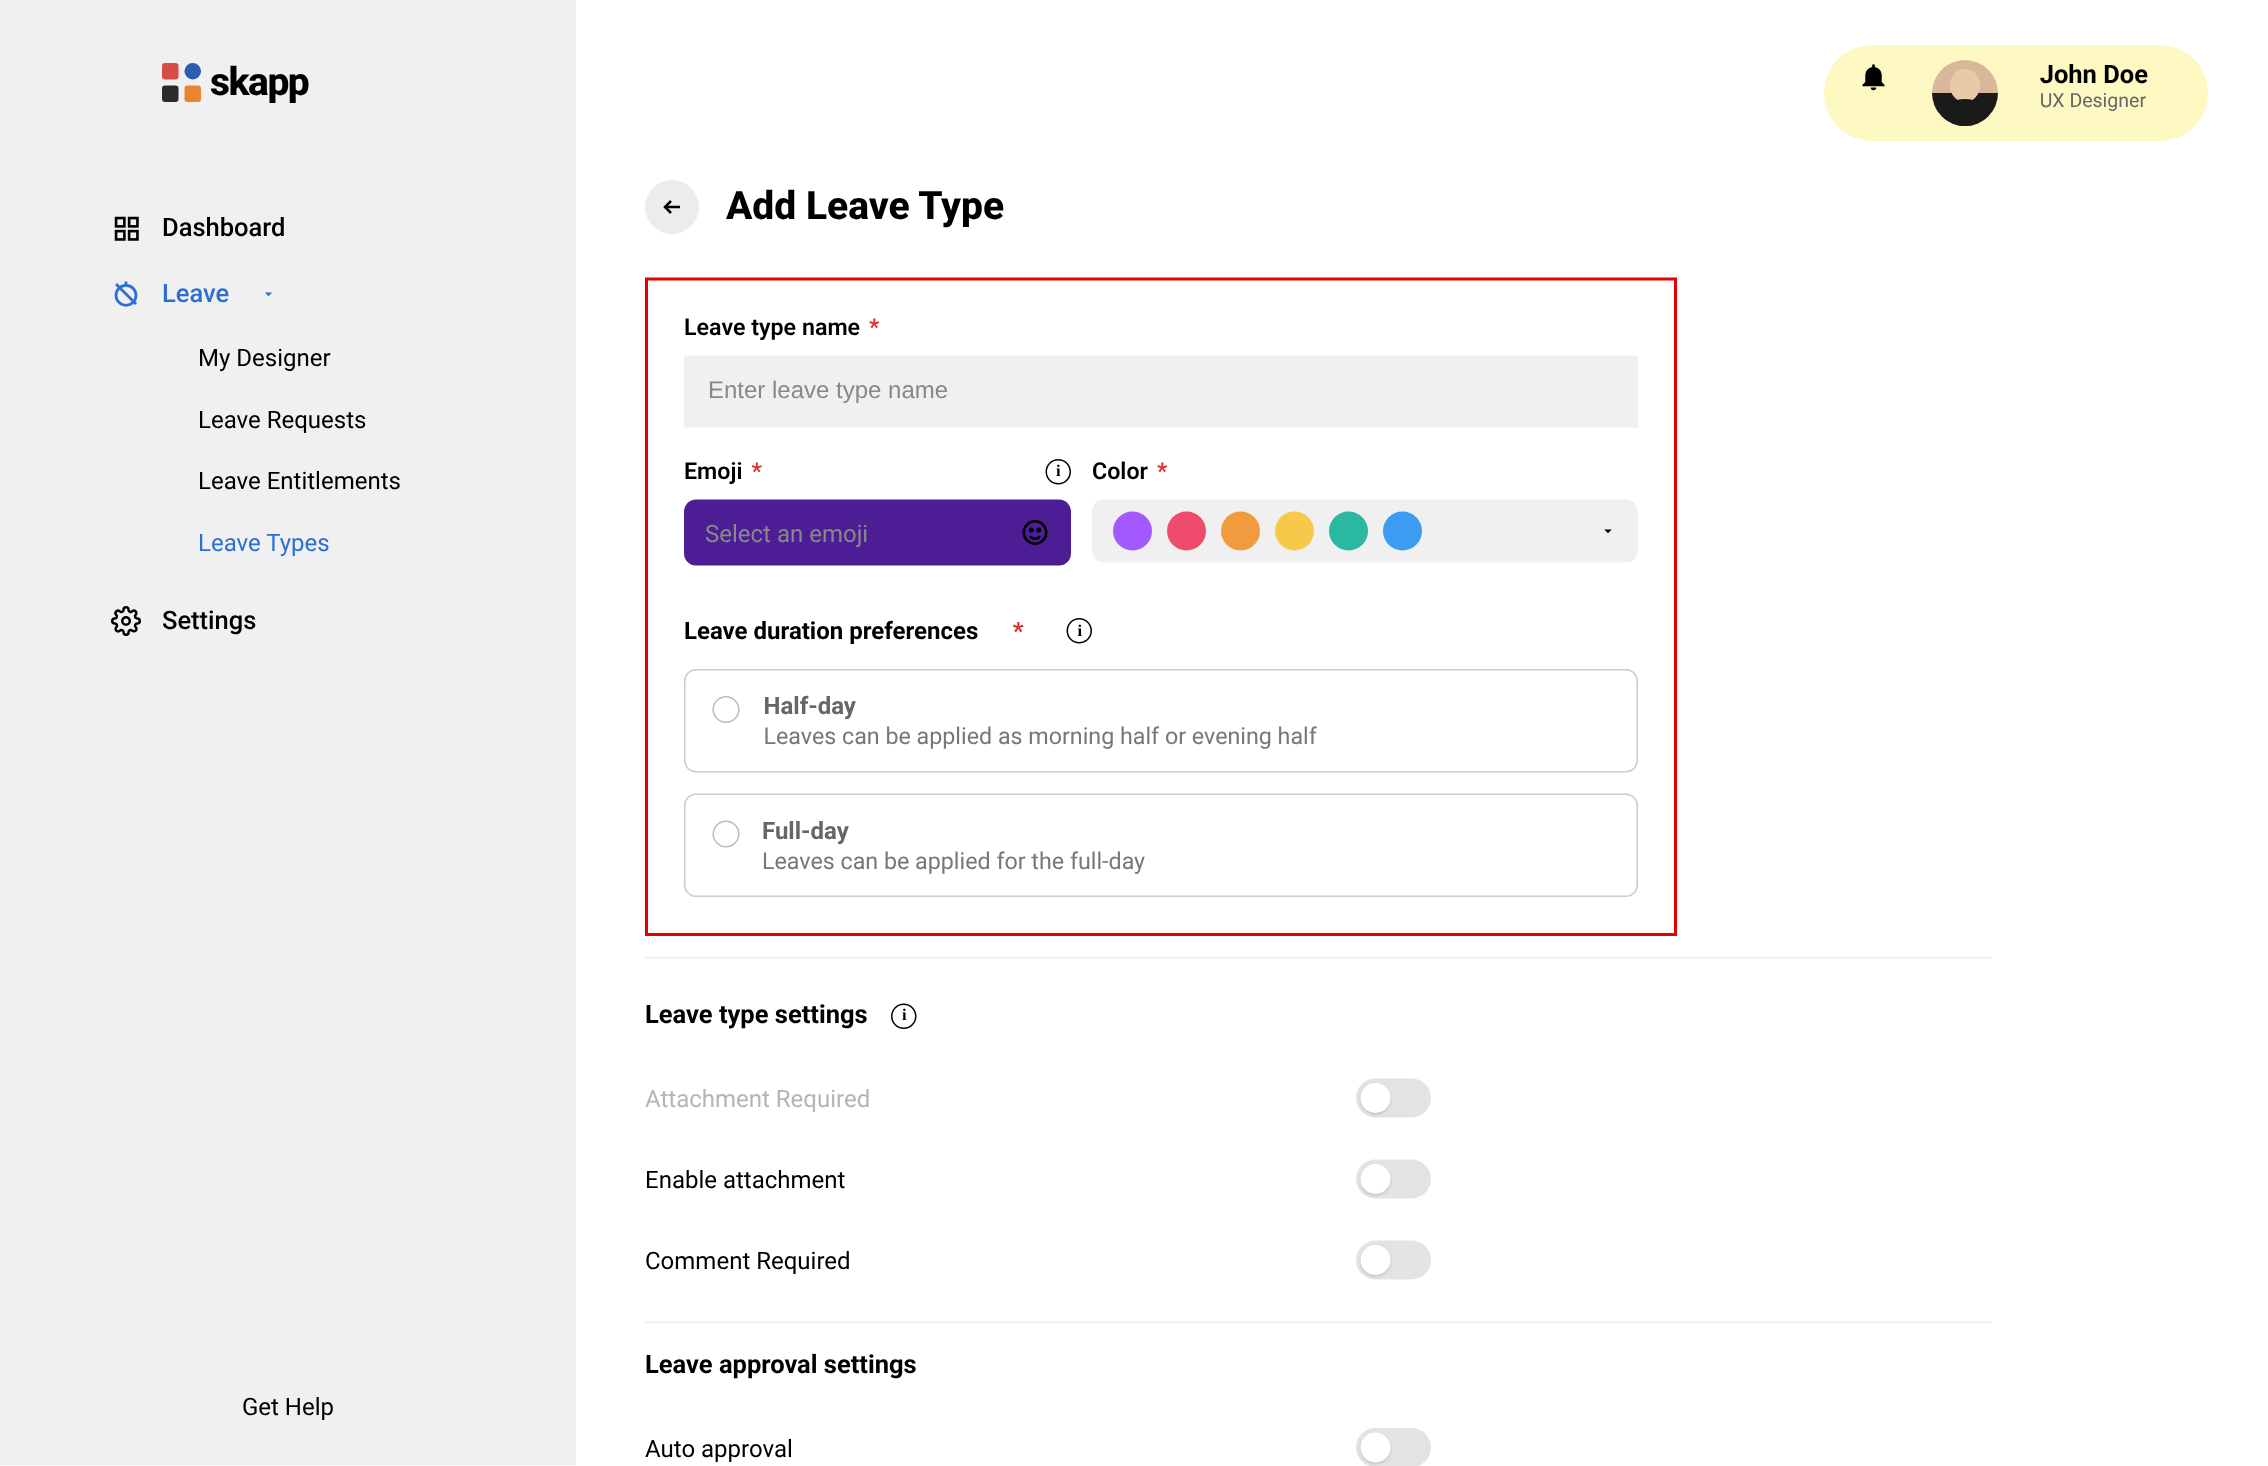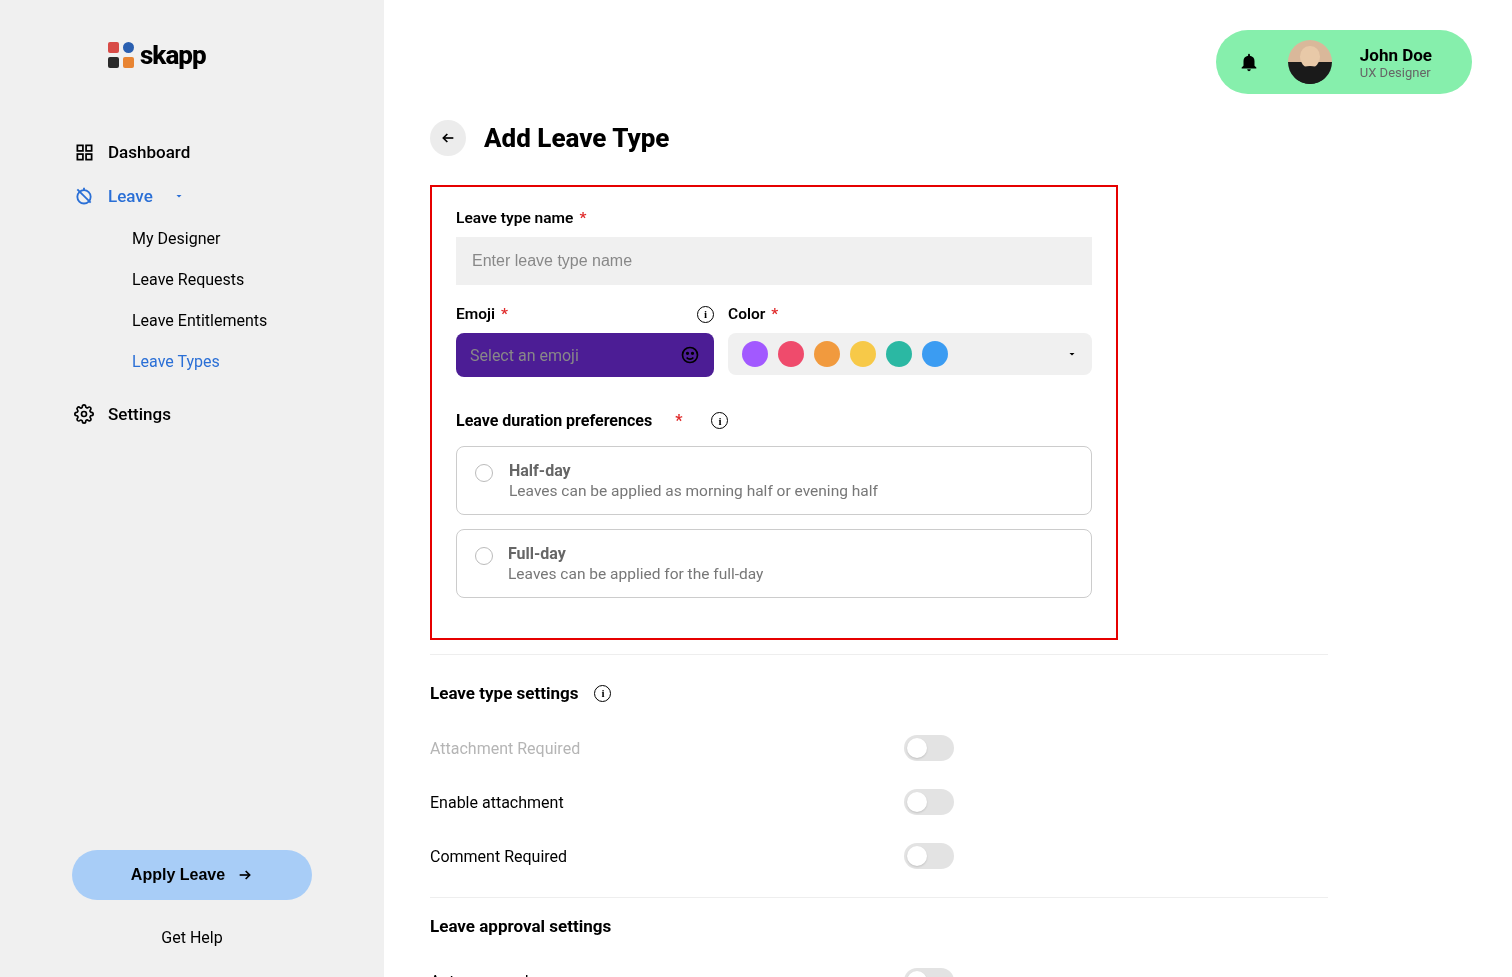--- a/index.html
+++ b/index.html
@@ -75,24 +75,24 @@
     .help-link { text-align: center; font-size: 16px; cursor: pointer; }
 
     
     .main { flex: 1; background: #fff; overflow-y: auto; position: relative; }
     .topbar {
       display: flex;
       justify-content: flex-end;
       padding: 30px 40px 0 0;
     }
     .user-chip {
-      background: #86efac;
+      background: #fef9c3;
       border-radius: 40px;
       display: flex;
-      align-items: center;
+      align-items: flex-start;
       gap: 28px;
       padding: 10px 40px 10px 22px;
     }
     .bell-icon { width: 22px; height: 22px; cursor: pointer; }
     .avatar { width: 44px; height: 44px; border-radius: 50%; background: linear-gradient(#d9b89a 50%, #1a1a1a 50%); overflow:hidden; position:relative; }
     .avatar::before { content:''; position:absolute; width:20px; height:22px; background:#e8c9a8; border-radius:48% 48% 50% 50%; top:6px; left:12px; }
     .avatar::after { content:''; position:absolute; width:30px; height:20px; background:#1a1a1a; border-radius:50% 50% 0 0; bottom:-2px; left:7px; }
     .user-info .name { font-weight: 700; font-size: 17px; }
     .user-info .role { font-size: 13px; color: #666; }
 
@@ -248,29 +248,20 @@
         <svg width="20" height="20" viewBox="0 0 24 24" fill="none" stroke="#000" stroke-width="2">
             <circle cx="12" cy="12" r="3"></circle>
             <path d="M19.4 15a1.65 1.65 0 0 0 .33 1.82l.06.06a2 2 0 1 1-2.83 2.83l-.06-.06a1.65 1.65 0 0 0-1.82-.33 1.65 1.65 0 0 0-1 1.51V21a2 2 0 0 1-4 0v-.09A1.65 1.65 0 0 0 9 19.4a1.65 1.65 0 0 0-1.82.33l-.06.06a2 2 0 1 1-2.83-2.83l.06-.06a1.65 1.65 0 0 0 .33-1.82 1.65 1.65 0 0 0-1.51-1H3a2 2 0 0 1 0-4h.09A1.65 1.65 0 0 0 4.6 9a1.65 1.65 0 0 0-.33-1.82l-.06-.06a2 2 0 1 1 2.83-2.83l.06.06a1.65 1.65 0 0 0 1.82.33H9a1.65 1.65 0 0 0 1-1.51V3a2 2 0 0 1 4 0v.09a1.65 1.65 0 0 0 1 1.51 1.65 1.65 0 0 0 1.82-.33l.06-.06a2 2 0 1 1 2.83 2.83l-.06.06a1.65 1.65 0 0 0-.33 1.82V9c.7.3 1.17.98 1.51 1H21a2 2 0 0 1 0 4h-.09a1.65 1.65 0 0 0-1.51 1z"></path>
           </svg>
       </span>
       <span>Settings</span>
     </div>
   </nav>
 
   <div class="sidebar-bottom">
-    <button class="apply-btn">
-      <span>Apply Leave</span>
-      <span>
-        <svg width="16" height="16" viewBox="0 0 24 24" fill="none" stroke="#000" stroke-width="2.5">
-            <line x1="4" y1="12" x2="19" y2="12"></line>
-            <polyline points="13 6 19 12 13 18"></polyline>
-          </svg>
-      </span>
-    </button>
     <div class="help-link">Get Help</div>
   </div>
 </aside>
 
 <main class="main">
   <div class="topbar">
     <div class="user-chip">
       <span>
         <svg class="bell-icon" viewBox="0 0 24 24" fill="#000">
             <path d="M12 22a2 2 0 0 0 2-2h-4a2 2 0 0 0 2 2zm6-6V11a6 6 0 0 0-5-5.91V4a1 1 0 1 0-2 0v1.09A6 6 0 0 0 6 11v5l-2 2v1h16v-1z"></path>
@@ -349,21 +340,21 @@
         <span class="info-icon">i</span>
       </div>
 
       <label class="radio-card">
         <span class="radio-circle"></span>
         <span>
           <div class="radio-title">Half-day</div>
           <div class="radio-desc">Leaves can be applied as morning half or evening half</div>
         </span>
       </label>
-      <label class="radio-card" style="margin-bottom:16px;gap:15px;">
+      <label class="radio-card" style="margin-bottom:0;gap:15px;">
         <span class="radio-circle"></span>
         <span>
           <div class="radio-title">Full-day</div>
           <div class="radio-desc">Leaves can be applied for the full-day</div>
         </span>
       </label>
     </div>
   </div>
 
   <div class="hr-light"></div>

